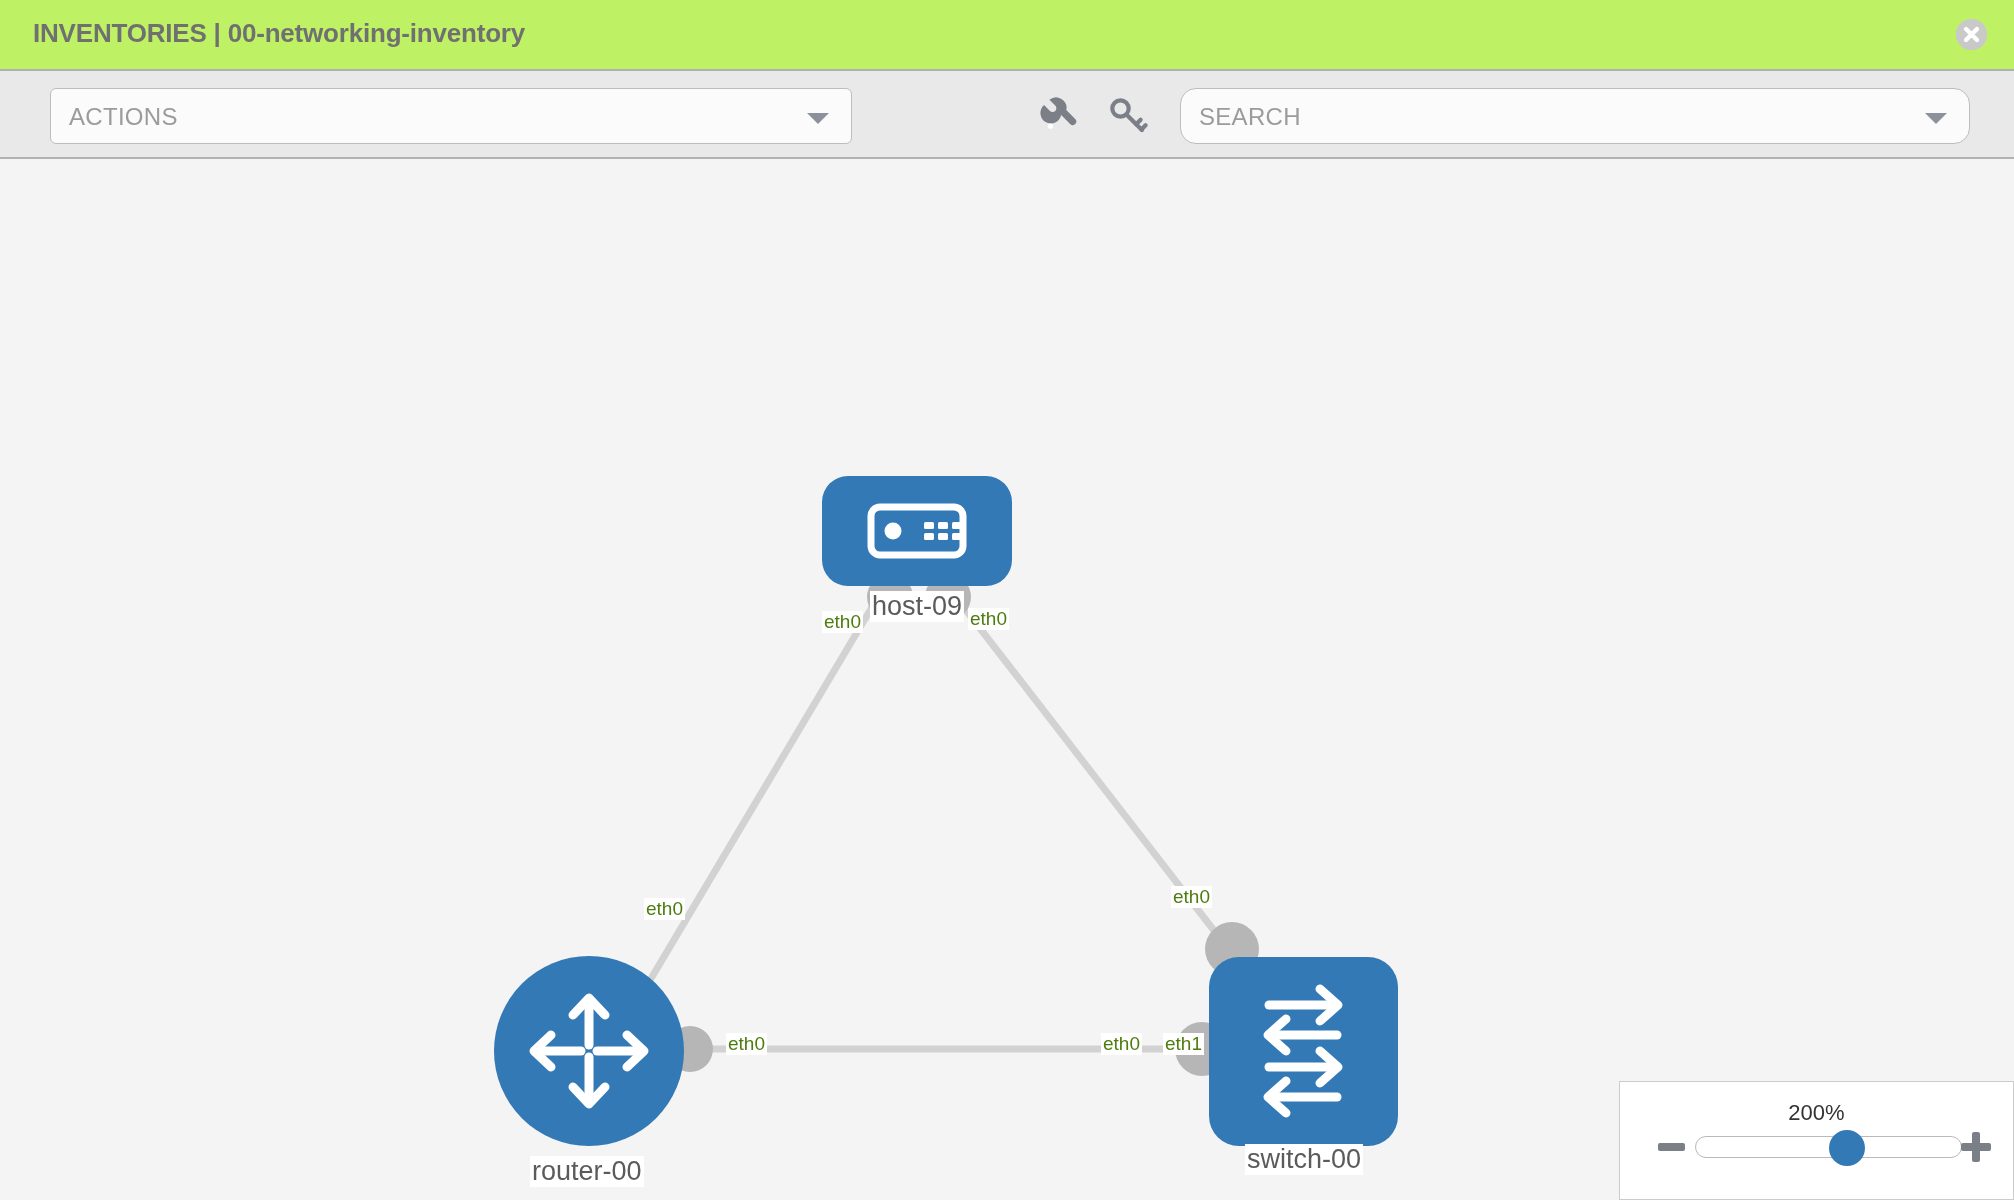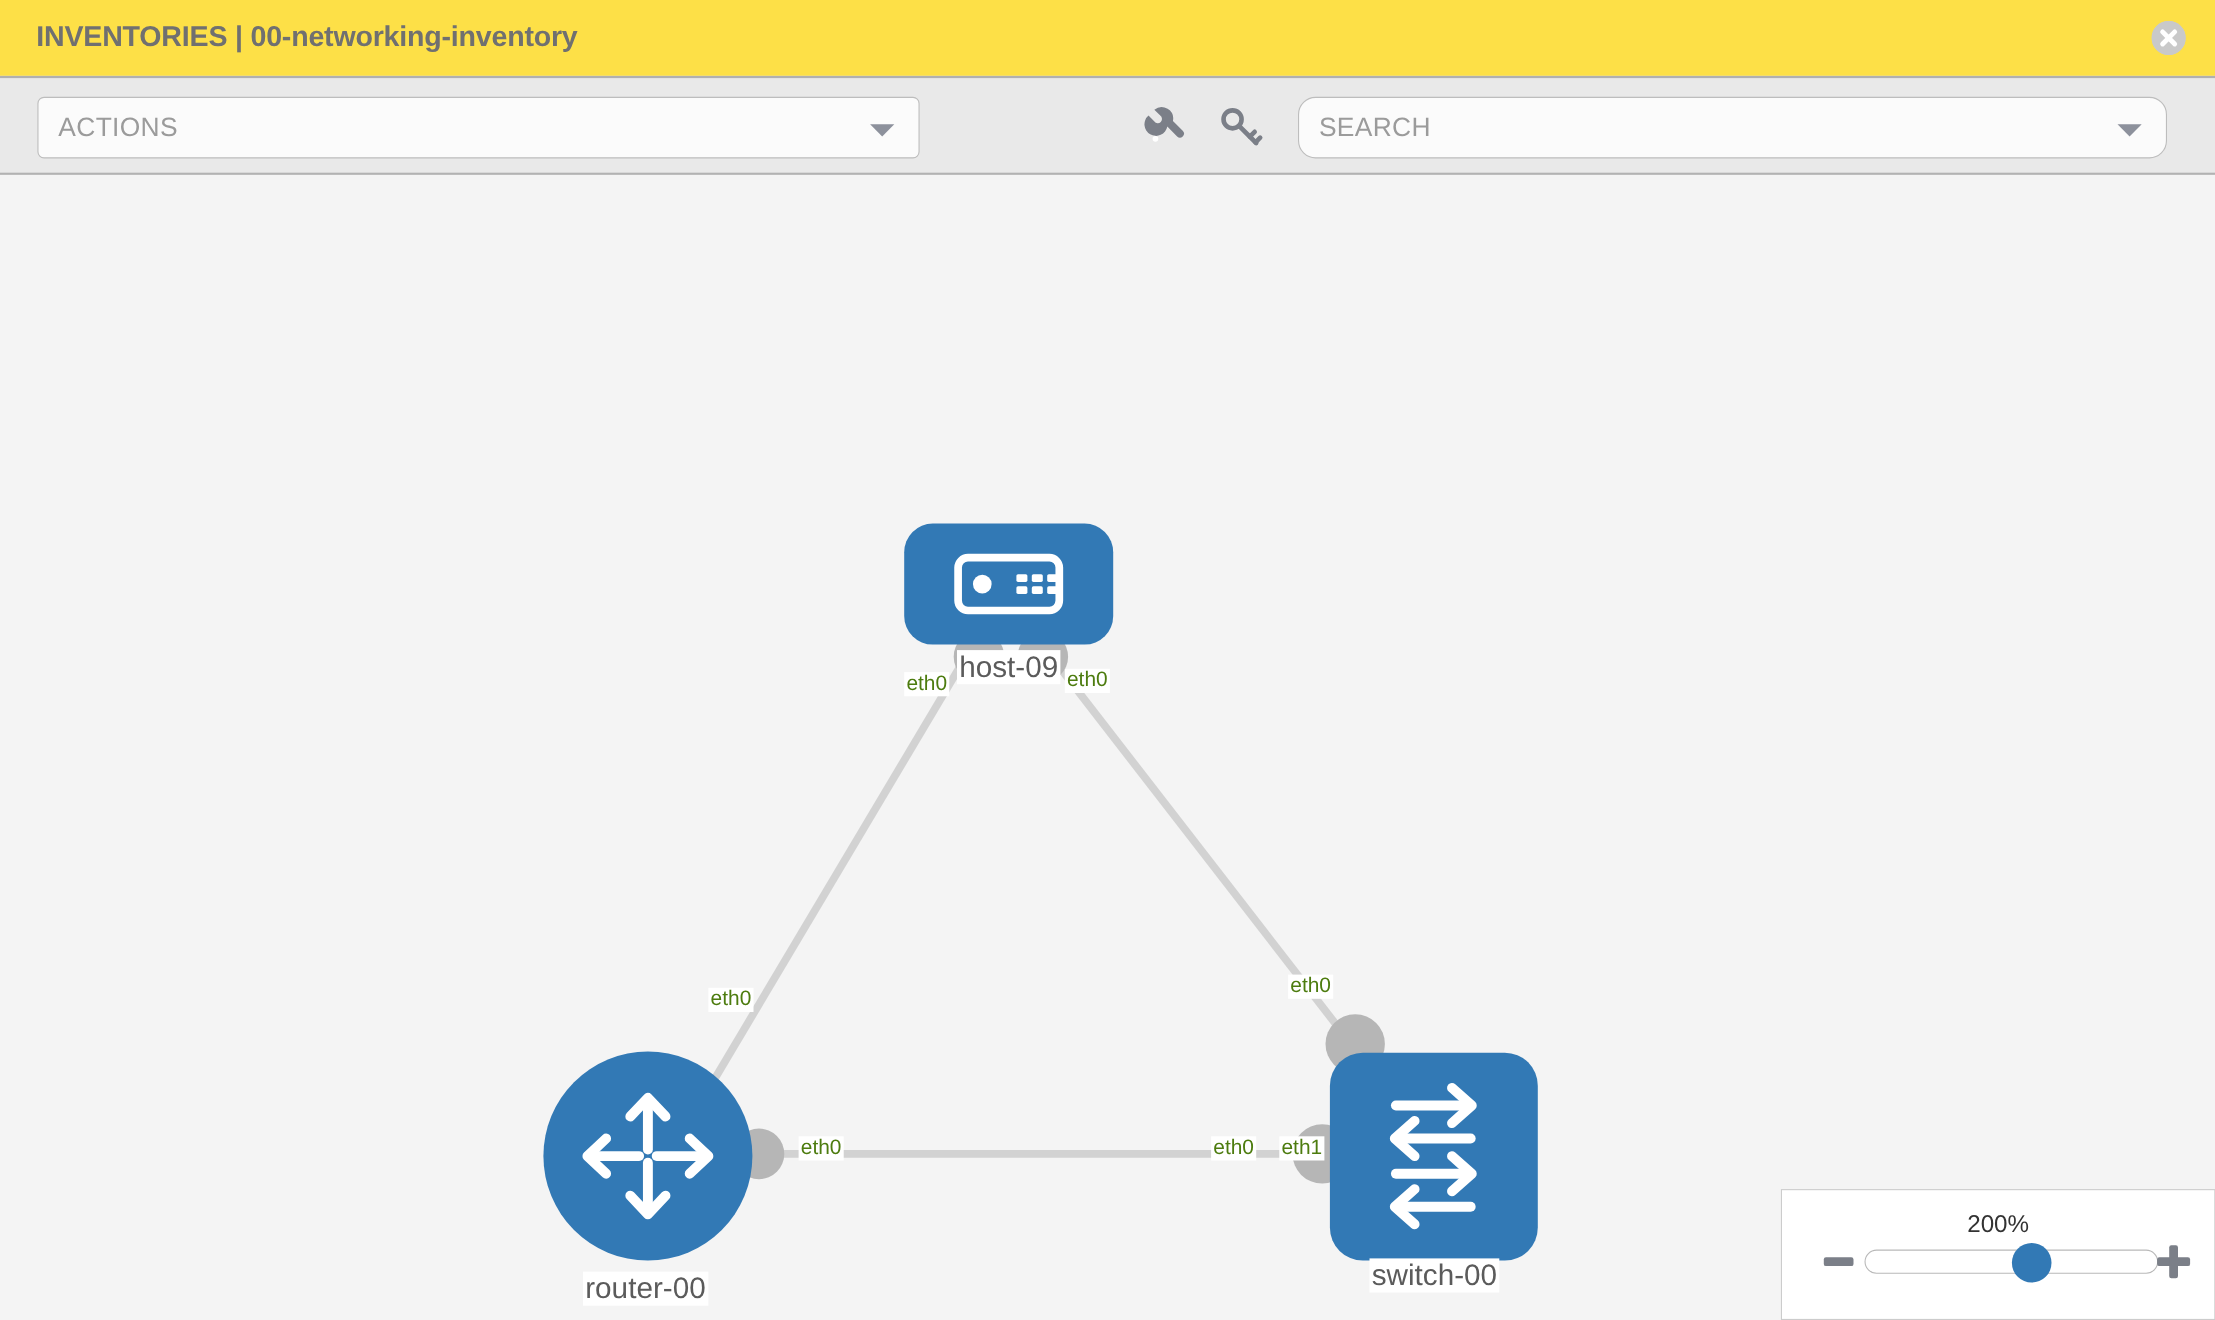--- a/index.html
+++ b/index.html
@@ -9,21 +9,21 @@
     background: #ffffff;
     font-family: "Liberation Sans", sans-serif;
     overflow: hidden;
   }
 
   #app { position: relative; width: 2014px; height: 1200px; background: #ffffff; }
 
   
   .header {
     position: absolute; left: 0; top: 0; width: 2014px; height: 69px;
-    background: #fde047;
+    background: #bef264;
   }
   .header-title {
     position: absolute; left: 33px; top: 18px;
     font-size: 26px; font-weight: bold; color: #707070;
     letter-spacing: -0.2px; white-space: nowrap;
   }
   .close-btn {
     position: absolute; right: 27px; top: 19px;
     width: 31px; height: 31px; border-radius: 50%;
     background: #c9c9c9; cursor: pointer;
@@ -31,21 +31,21 @@
   .close-btn svg { display: block; }
 
   
   .toolbar {
     position: absolute; left: 0; top: 69px; width: 2014px; height: 90px;
     background: #e9e9e9;
     border-top: 2px solid #b0b0b0;
     border-bottom: 2px solid #b2b2b2;
   }
   .actions-select {
-    position: absolute; left: 34px; top: 17px;
+    position: absolute; left: 50px; top: 17px;
     width: 802px; height: 56px;
     background: #fbfbfb;
     border: 1px solid #bdbdbd;
     border-radius: 6px;
     cursor: pointer;
   }
   .actions-label {
     position: absolute; left: 18px; top: 14px;
     font-size: 24px; color: #9b9b9b; letter-spacing: 0.3px;
   }

